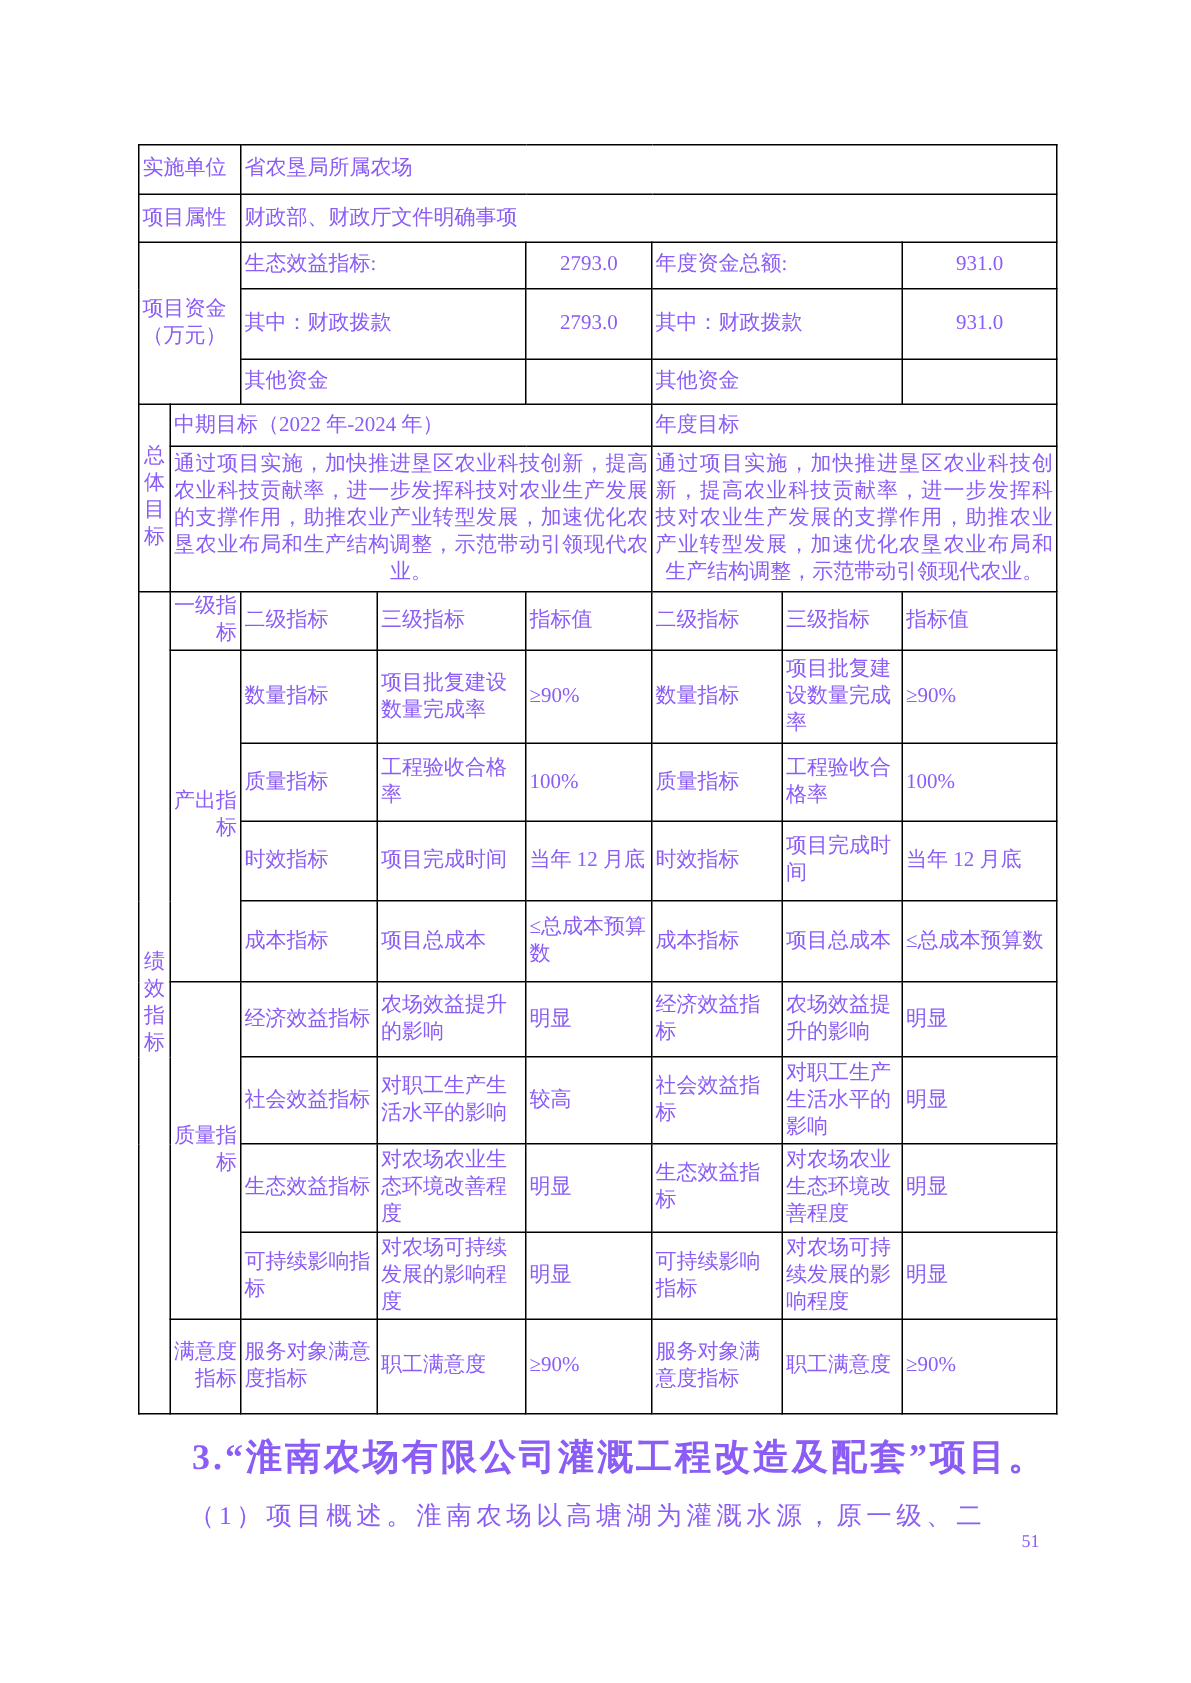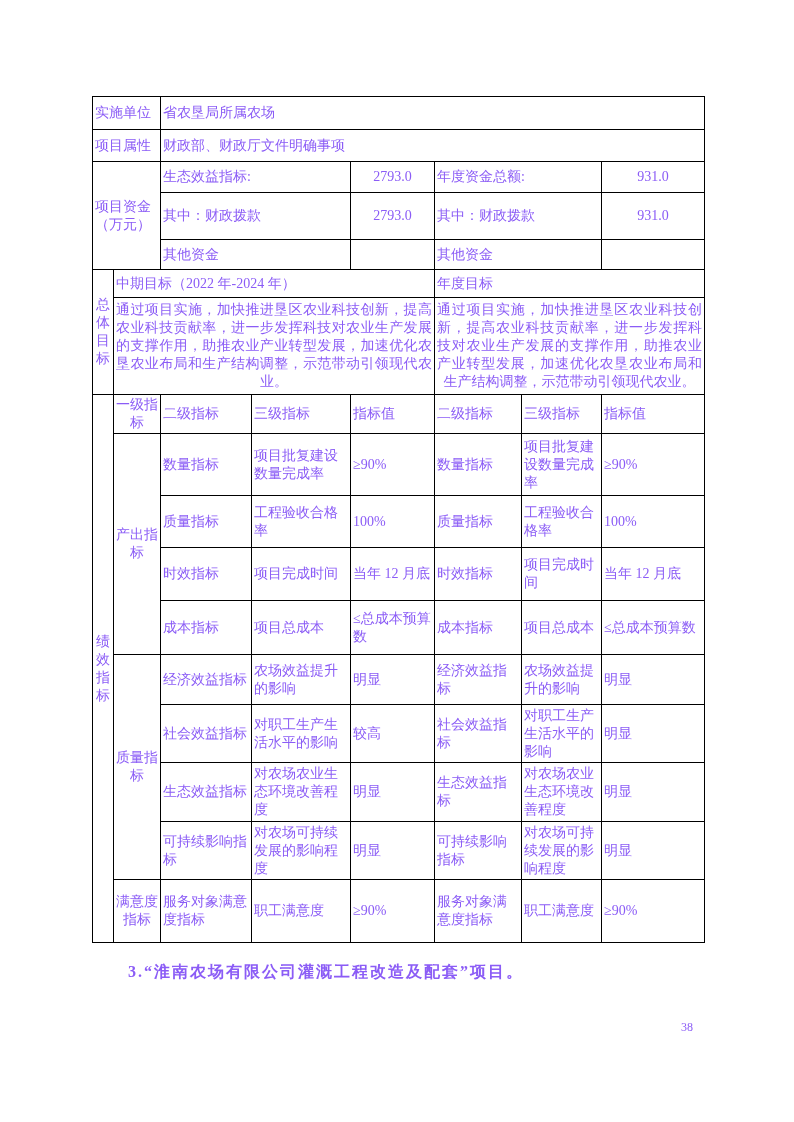--- a/index.html
+++ b/index.html
@@ -23,32 +23,32 @@
     line-height:18px;
     padding:1px 2px;
     vertical-align:middle;
     overflow:hidden;
   }
   .c{}
   .ll{text-align:left;padding-left:5px;}
   .num{text-align:center;padding-right:4px;}
   .l3{text-align:left;padding-left:4px;padding-right:2px;}
   .vlab{text-align:center;padding:0 1px;word-break:break-all;}
-  .g1{text-align:center;padding:0 3px;word-break:break-all;}
+  .g1{text-align:right;padding:0 3px;word-break:break-all;}
   .goaltxt{
     text-align:justify;
     text-align-last:center;
     padding:2px 4px;
     line-height:19px;
     vertical-align:middle;
     font-family:Liberation Serif, serif;
   }
   .heading{
     margin:14px 0 0 0;
-    font-size:16px;
+    font-size:24px;
     font-weight:700;
     letter-spacing:2px;
     line-height:30px;
     text-indent:36px;
   }
   .para{
     margin:10px 0 0 0;
     font-size:17px;
     letter-spacing:3px;
     line-height:28px;
@@ -204,16 +204,17 @@
         <td class="l3">职工满意度</td>
         <td class="c">≥90%</td>
         <td class="c">服务对象满意度指标</td>
         <td class="l3">职工满意度</td>
         <td class="c">≥90%</td>
       </tr>
     </tbody>
       </table>
 
     <p class="heading">3.“淮南农场有限公司灌溉工程改造及配套”项目。</p>
+    <p class="para">（1）项目概述。淮南农场以高塘湖为灌溉水源，原一级、二</p>
   </div>
 
-  <div class="pagenum">38</div>
+  <div class="pagenum">51</div>
 </div>
 
 </body></html>

